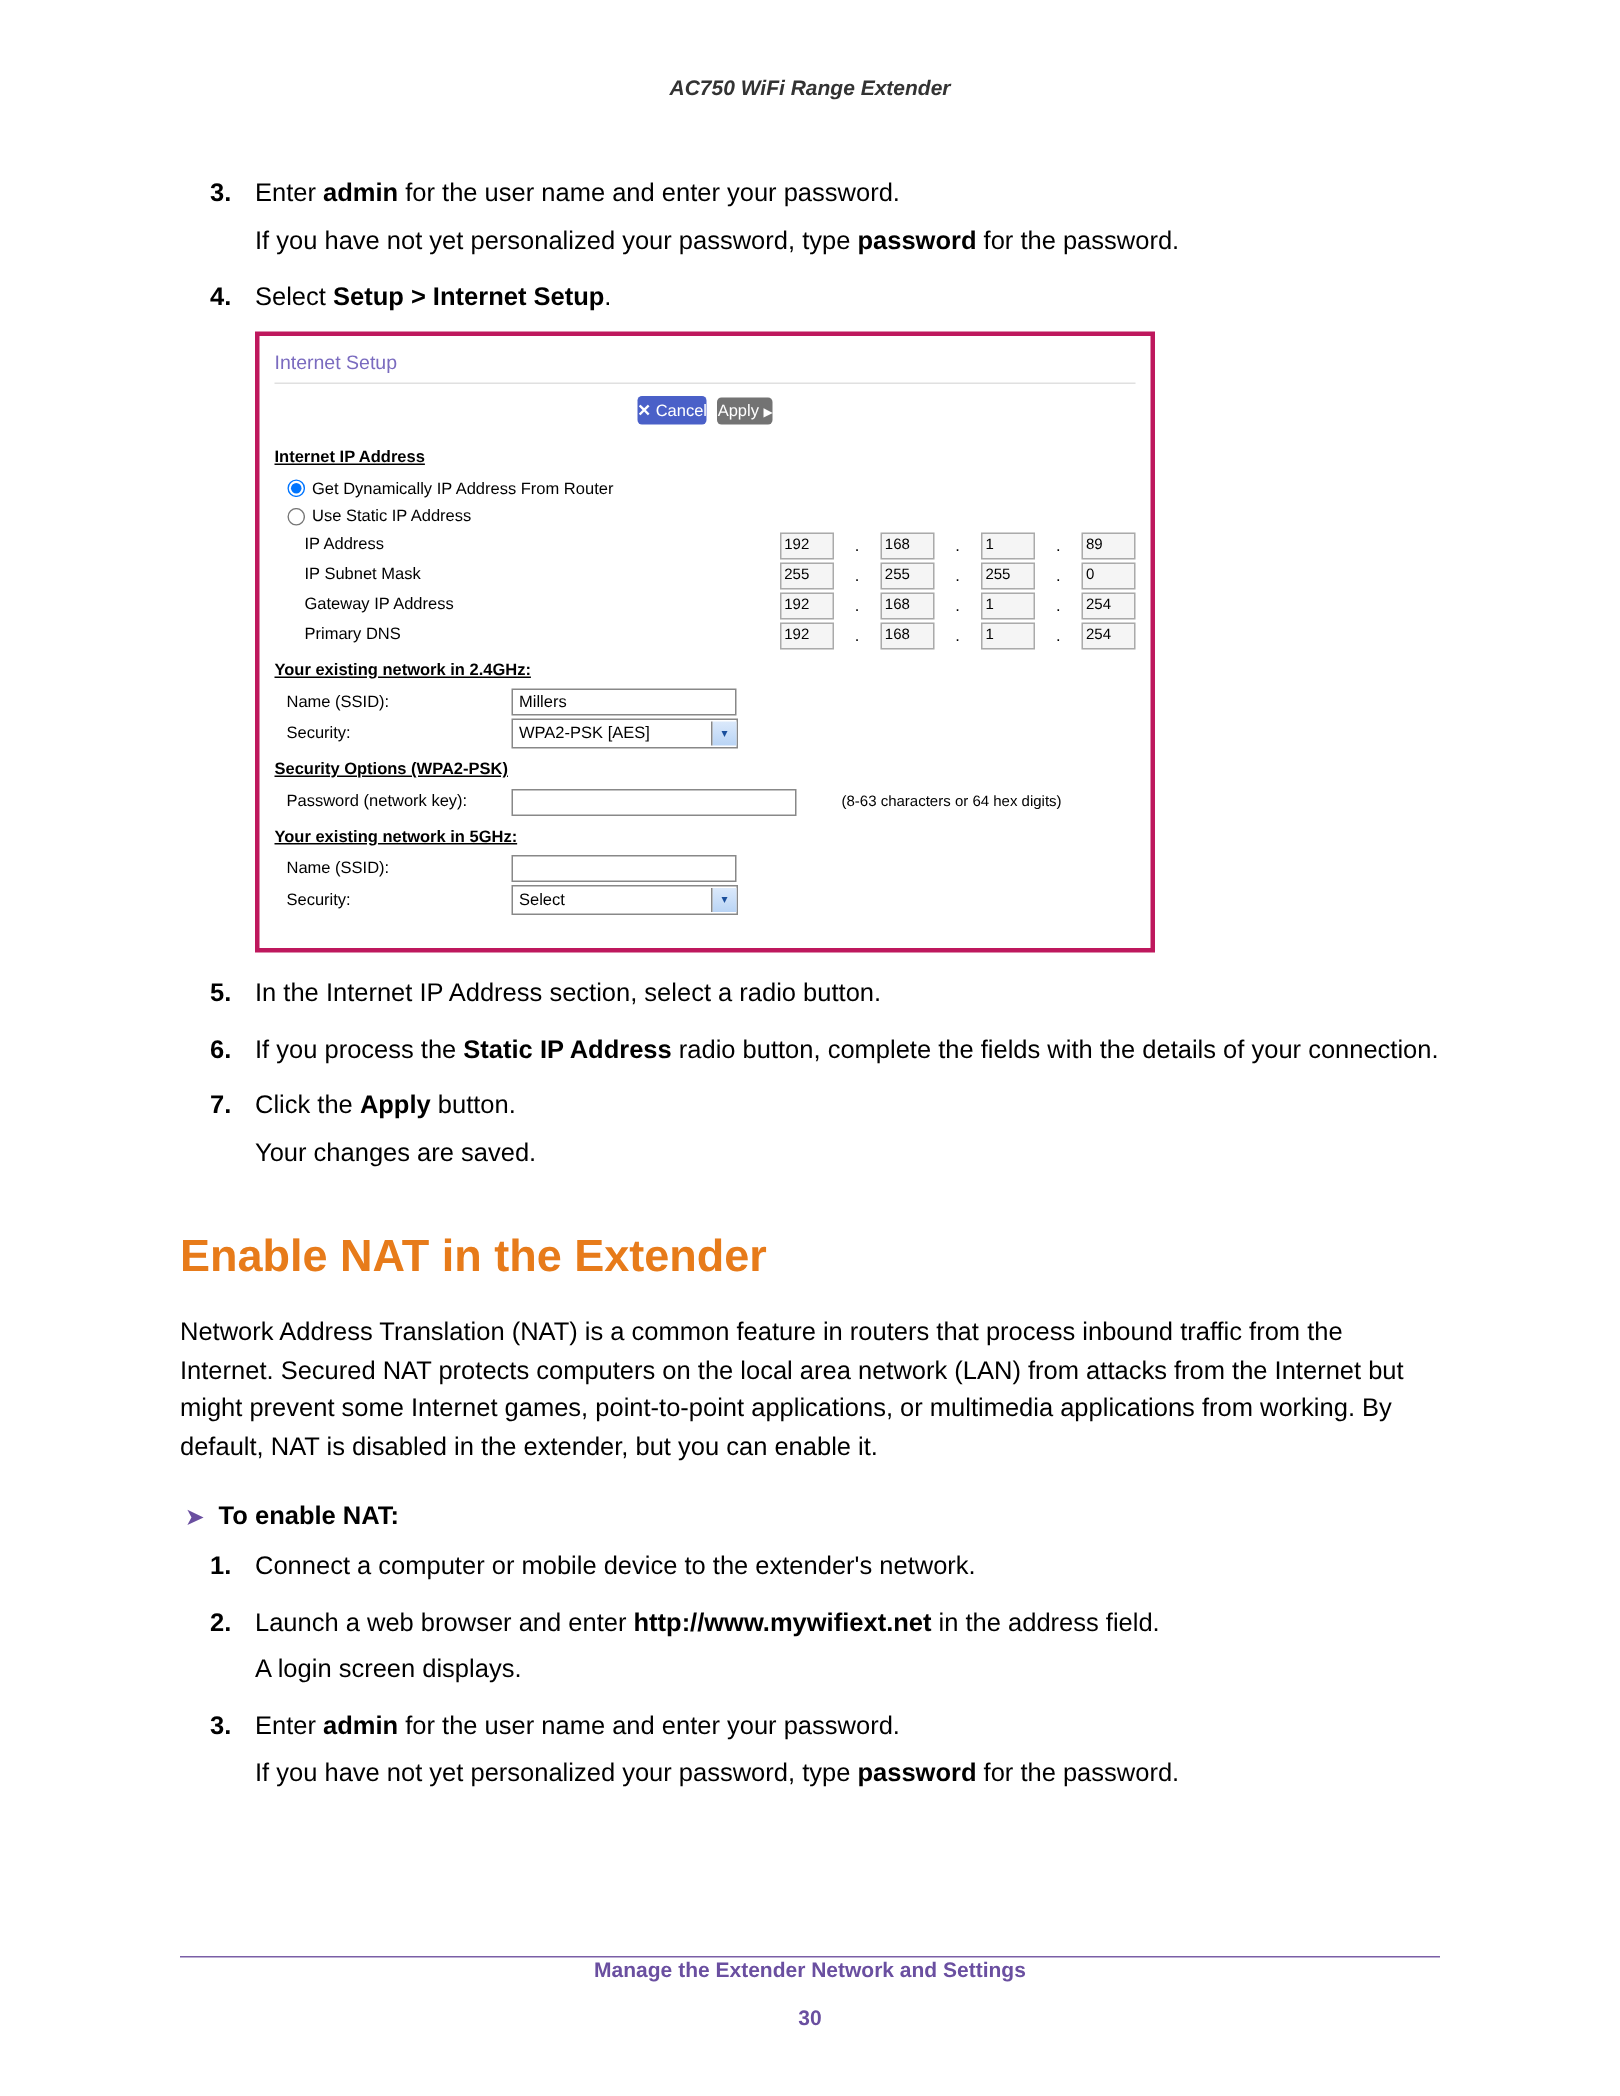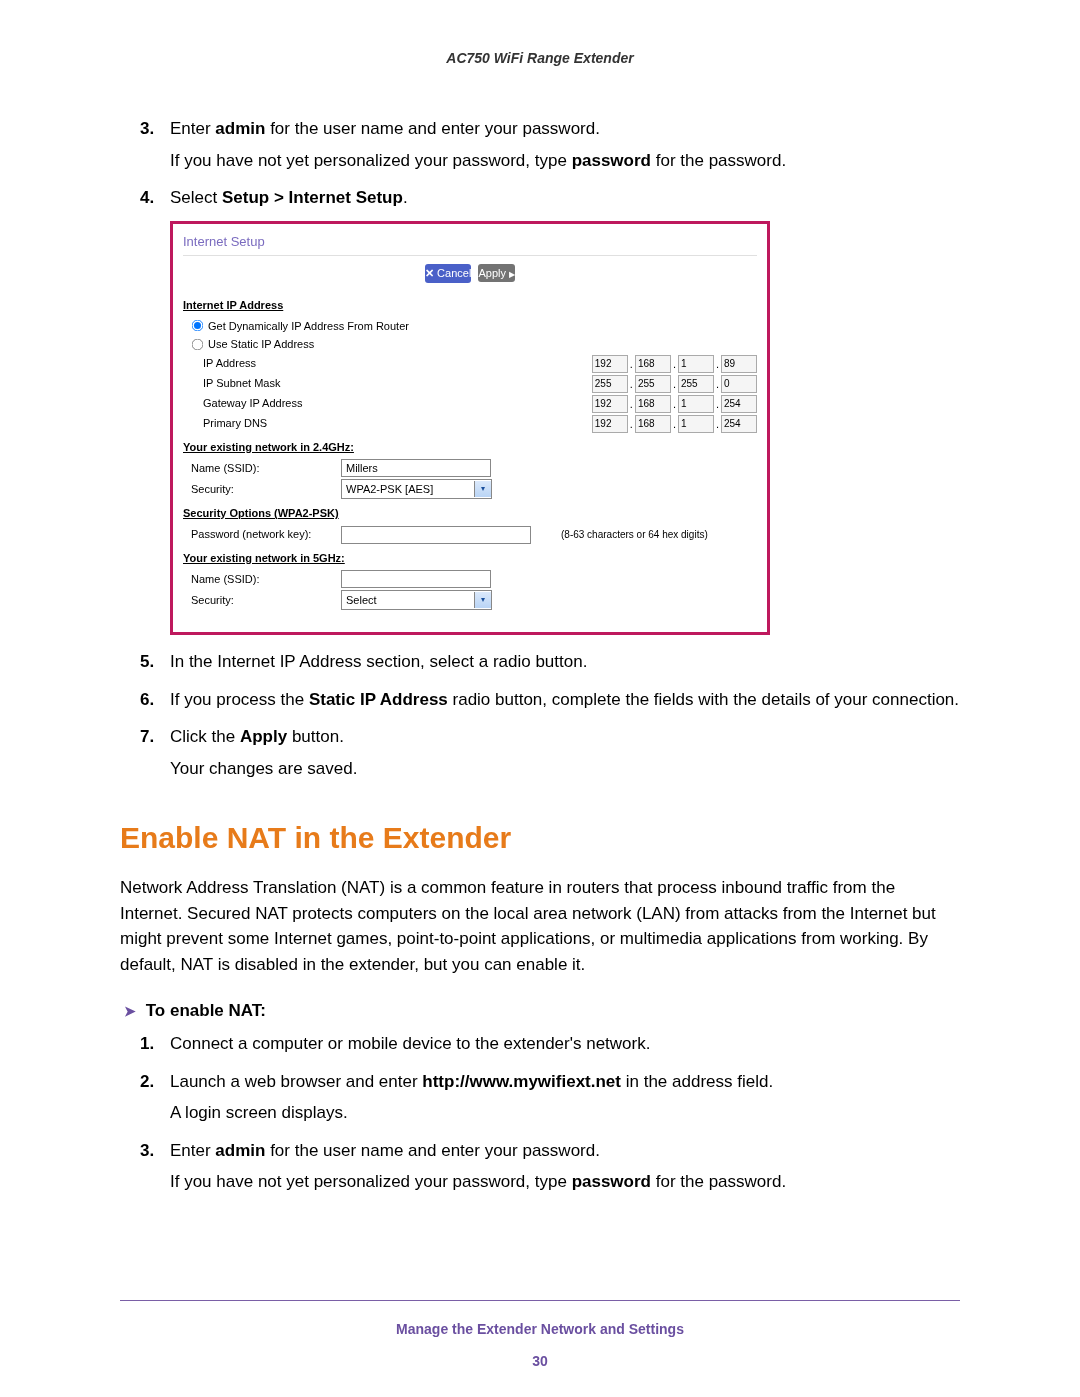--- a/index.html
+++ b/index.html
@@ -108,21 +108,21 @@
     margin: 0 4px 0 0;
     transform: scale(0.9);
   }
   .indent { margin-left: 20px; }
   .field-row .lbl {
     flex: 0 0 150px;
   }
   .ip-cells {
     margin-left: auto;
     display: flex;
-    gap: 2px;
+    gap: 14px;
   }
   .ip-cells .oc {
     width: 30px;
     height: 16px;
     border: 1px solid #aaa;
     background: #f5f5f5;
     font-size: 10px;
     padding: 0 2px;
     line-height: 16px;
   }
@@ -182,25 +182,25 @@
     margin: 10px 0 10px 4px;
   }
   .proc-lead .tri {
     color: #6a4fa0;
     margin-right: 10px;
     font-size: 14px;
   }
 
   .footer {
     position: absolute;
-    bottom: 28px;
+    bottom: 44px;
     left: 120px;
     right: 120px;
     border-top: 1px solid #7a5fa6;
-    padding-top: 20px;
+    padding-top: 0;
     text-align: center;
   }
   .footer .ftxt {
     color: #6a4fa0;
     font-weight: bold;
     font-size: 14px;
   }
   .footer .pnum {
     color: #6a4fa0;
     font-weight: bold;

